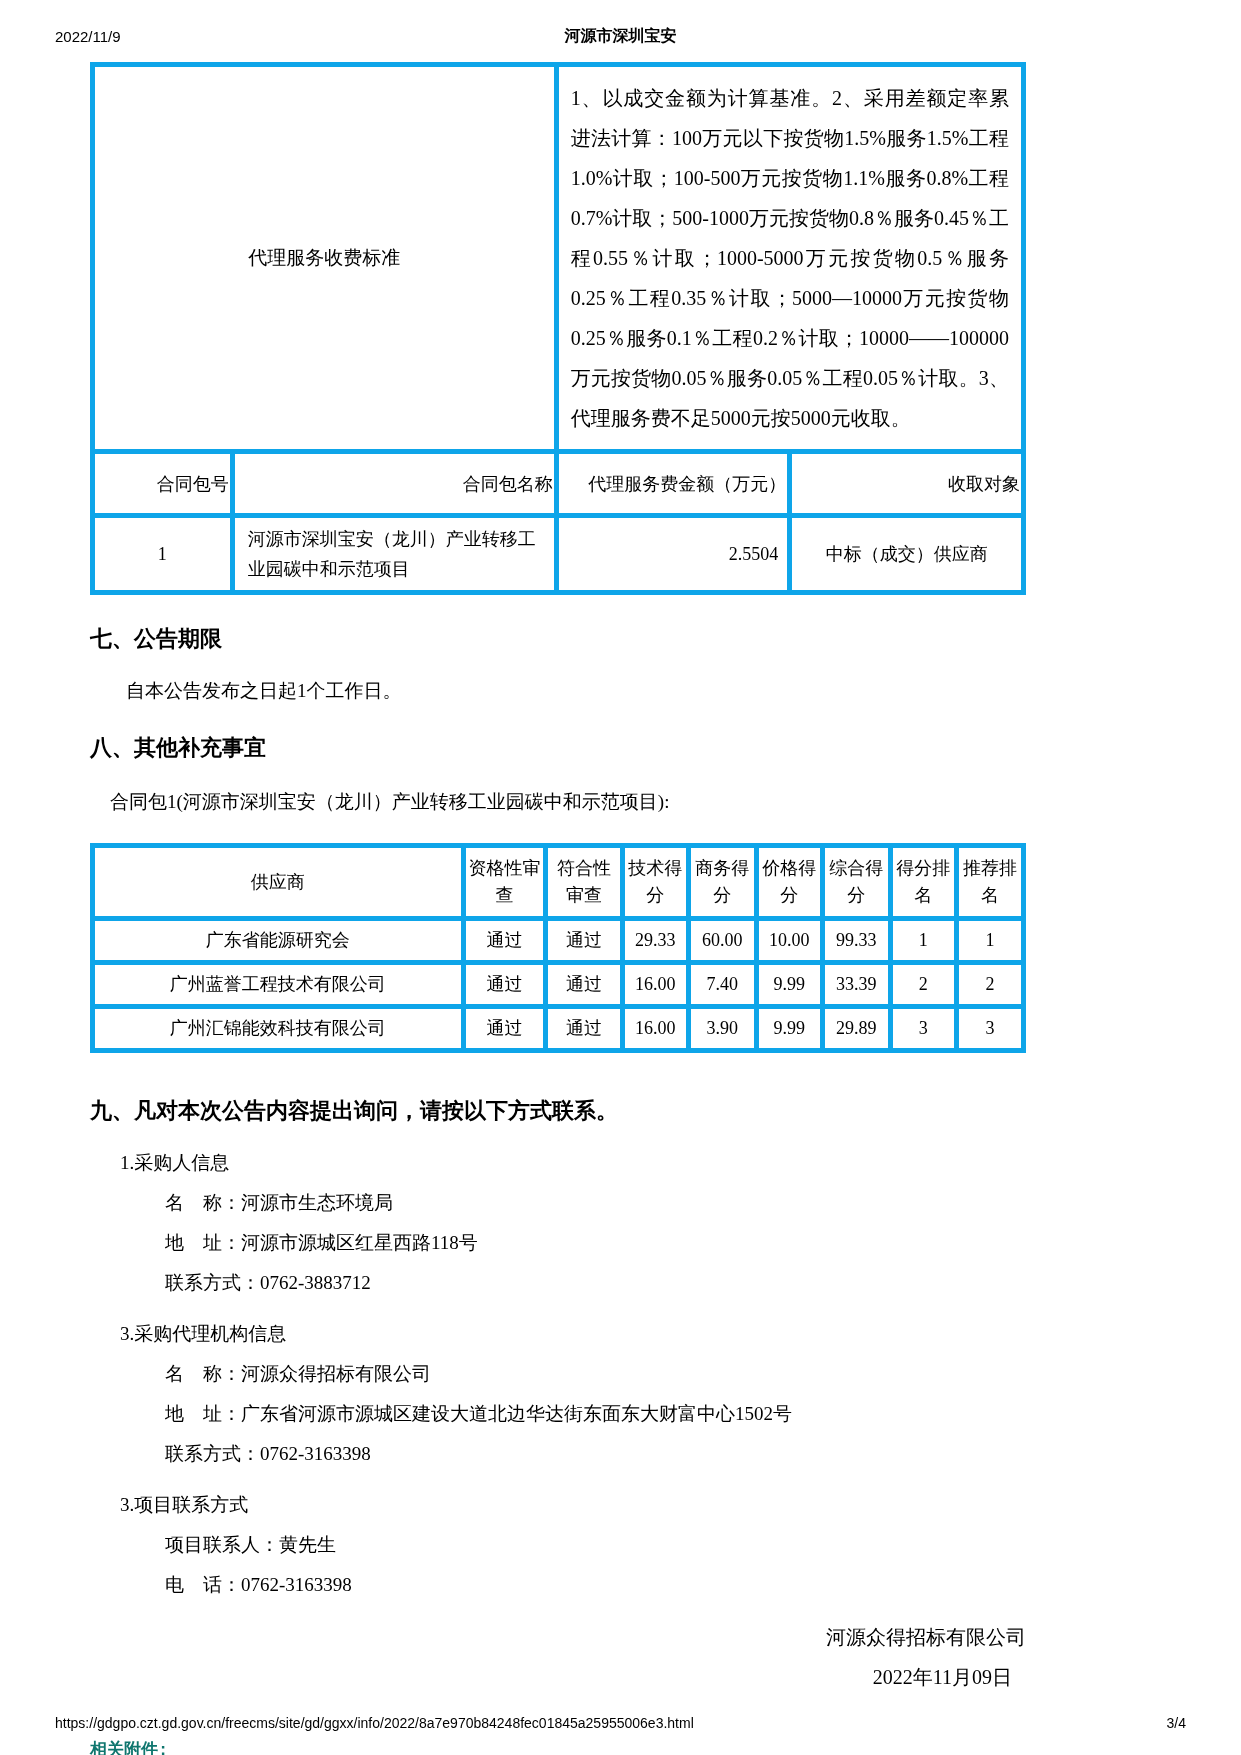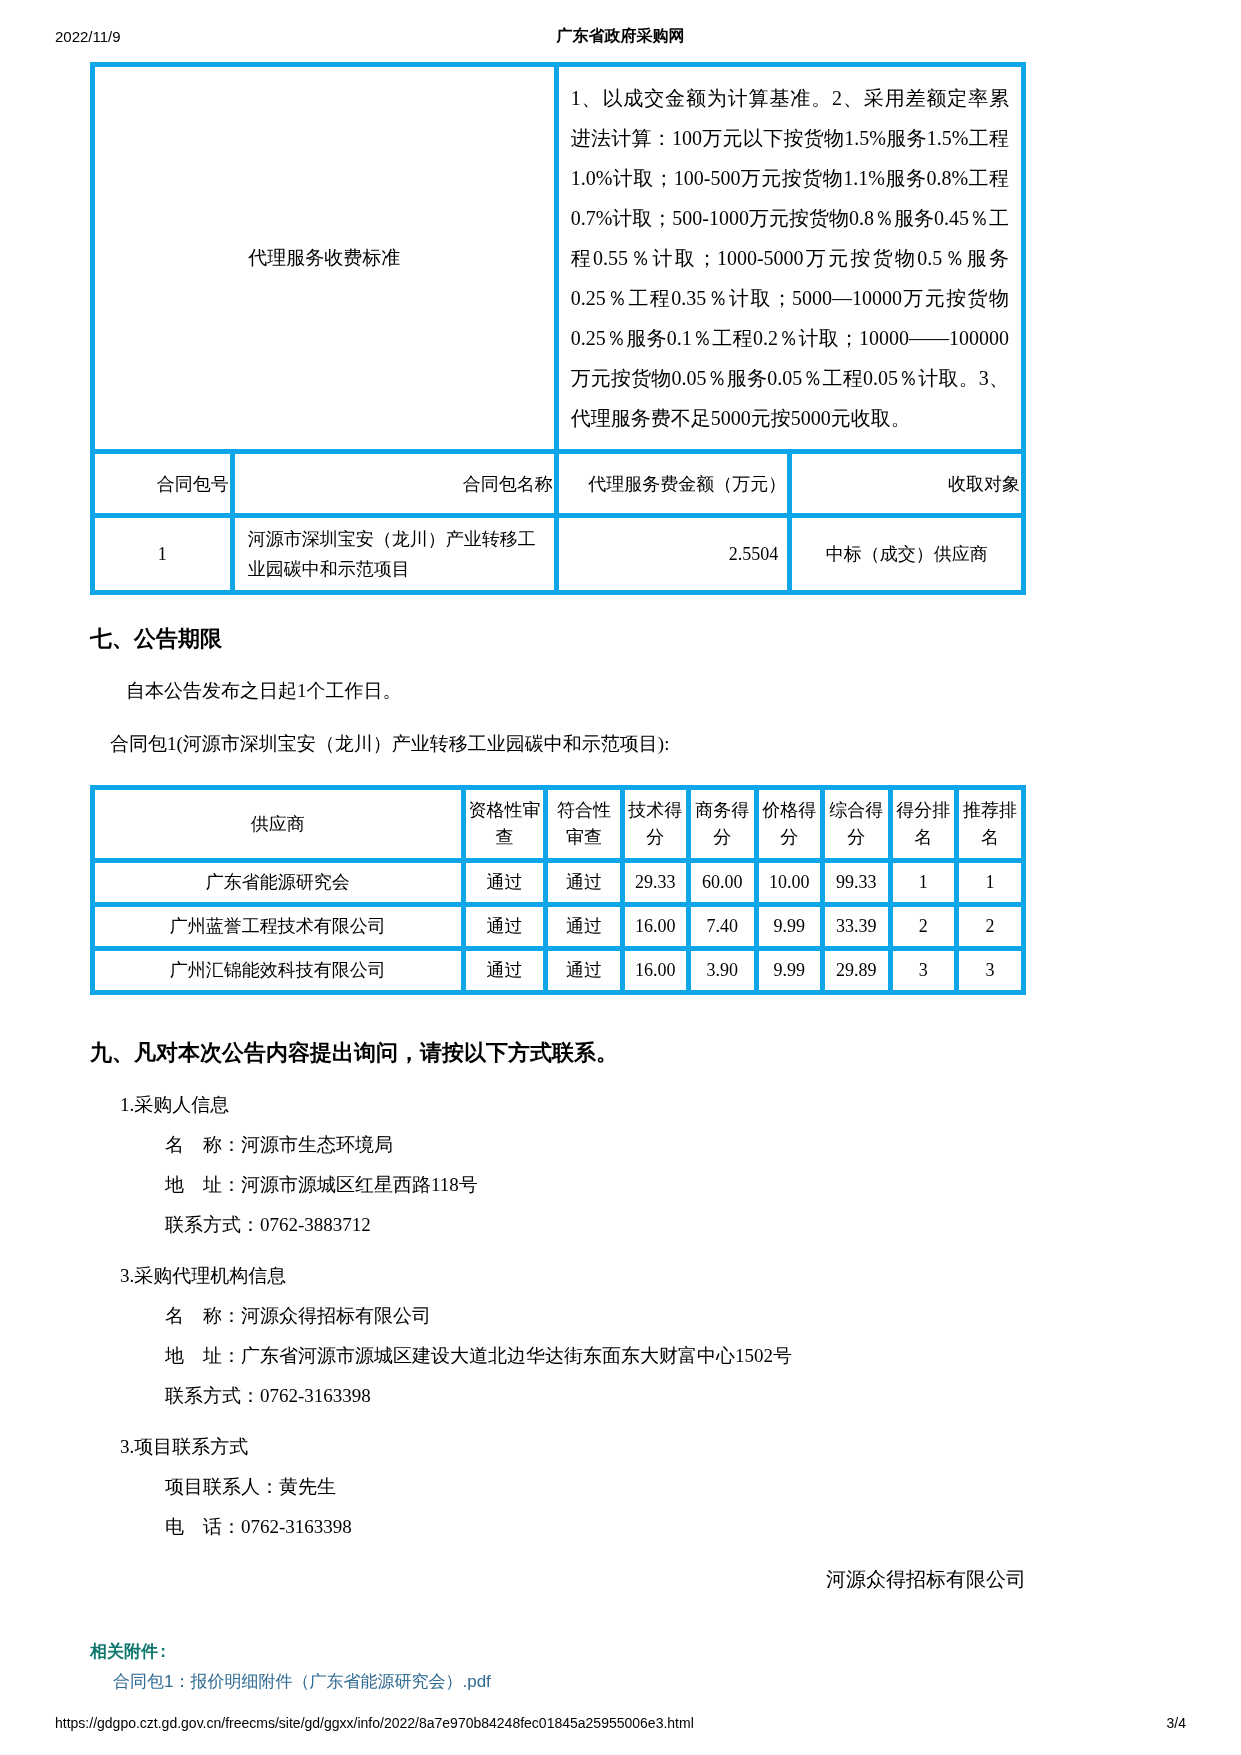--- a/index.html
+++ b/index.html
@@ -51,21 +51,21 @@
   .att-label { font-size:17px; font-weight:bold; color:#0f766e;font-family:Liberation Mono, monospace; }
   .att-link  { display:inline-block; margin:7px 0 0 23px; font-size:17px; color:#2e6a92; text-decoration:none; cursor:pointer; }
 </style>
 </head>
 <body>
 
 <div class="page">
 
   <div class="print-header">
     <span class="ph-date">2022/11/9</span>
-    <span class="ph-title">广东省政府采购网</span>
+    <span class="ph-title">河源市深圳宝安</span>
   </div>
 
   <div class="content">
 
     <table class="doc-table fee-table">
       <colgroup>
         <col style="width:15%">
           <col style="width:34.8%">
           <col style="width:25.1%">
           <col style="width:25.1%">
@@ -86,20 +86,21 @@
         <td class="cell-left">河源市深圳宝安（龙川）产业转移工业园碳中和示范项目</td>
         <td class="cell-right">2.5504</td>
         <td>中标（成交）供应商</td>
       </tr>
     </tbody>
       </table>
 
     <h2 class="section-title">七、公告期限</h2>
     <p class="para-1">自本公告发布之日起1个工作日。</p>
 
+    <h2 class="section-title">八、其他补充事宜</h2>
     <p class="para-2">合同包1(河源市深圳宝安（龙川）产业转移工业园碳中和示范项目):</p>
 
     <table class="doc-table score-table">
       <colgroup>
         <col style="width:39.8%">
           <col style="width:8.9%">
           <col style="width:8.2%">
           <col style="width:7.1%">
         <col style="width:7.3%">
           <col style="width:7.1%">
@@ -165,20 +166,21 @@
     <p class="contact-sub">3.采购代理机构信息</p>
     <p class="contact-line">名　称：河源众得招标有限公司</p>
     <p class="contact-line">地　址：广东省河源市源城区建设大道北边华达街东面东大财富中心1502号</p>
     <p class="contact-line">联系方式：0762-3163398</p>
 
     <p class="contact-sub">3.项目联系方式</p>
     <p class="contact-line">项目联系人：黄先生</p>
     <p class="contact-line">电　话：0762-3163398</p>
 
     <p class="sig sig-company">河源众得招标有限公司</p>
+    <p class="sig sig-date">2022年11月09日</p>
 
     <div class="attachments">
       <div class="att-label">相关附件:</div>
       <a class="att-link">合同包1：报价明细附件（广东省能源研究会）.pdf</a>
     </div>
 
   </div>
 
   <div class="print-footer">
     <span>https://gdgpo.czt.gd.gov.cn/freecms/site/gd/ggxx/info/2022/8a7e970b84248fec01845a25955006e3.html</span>

